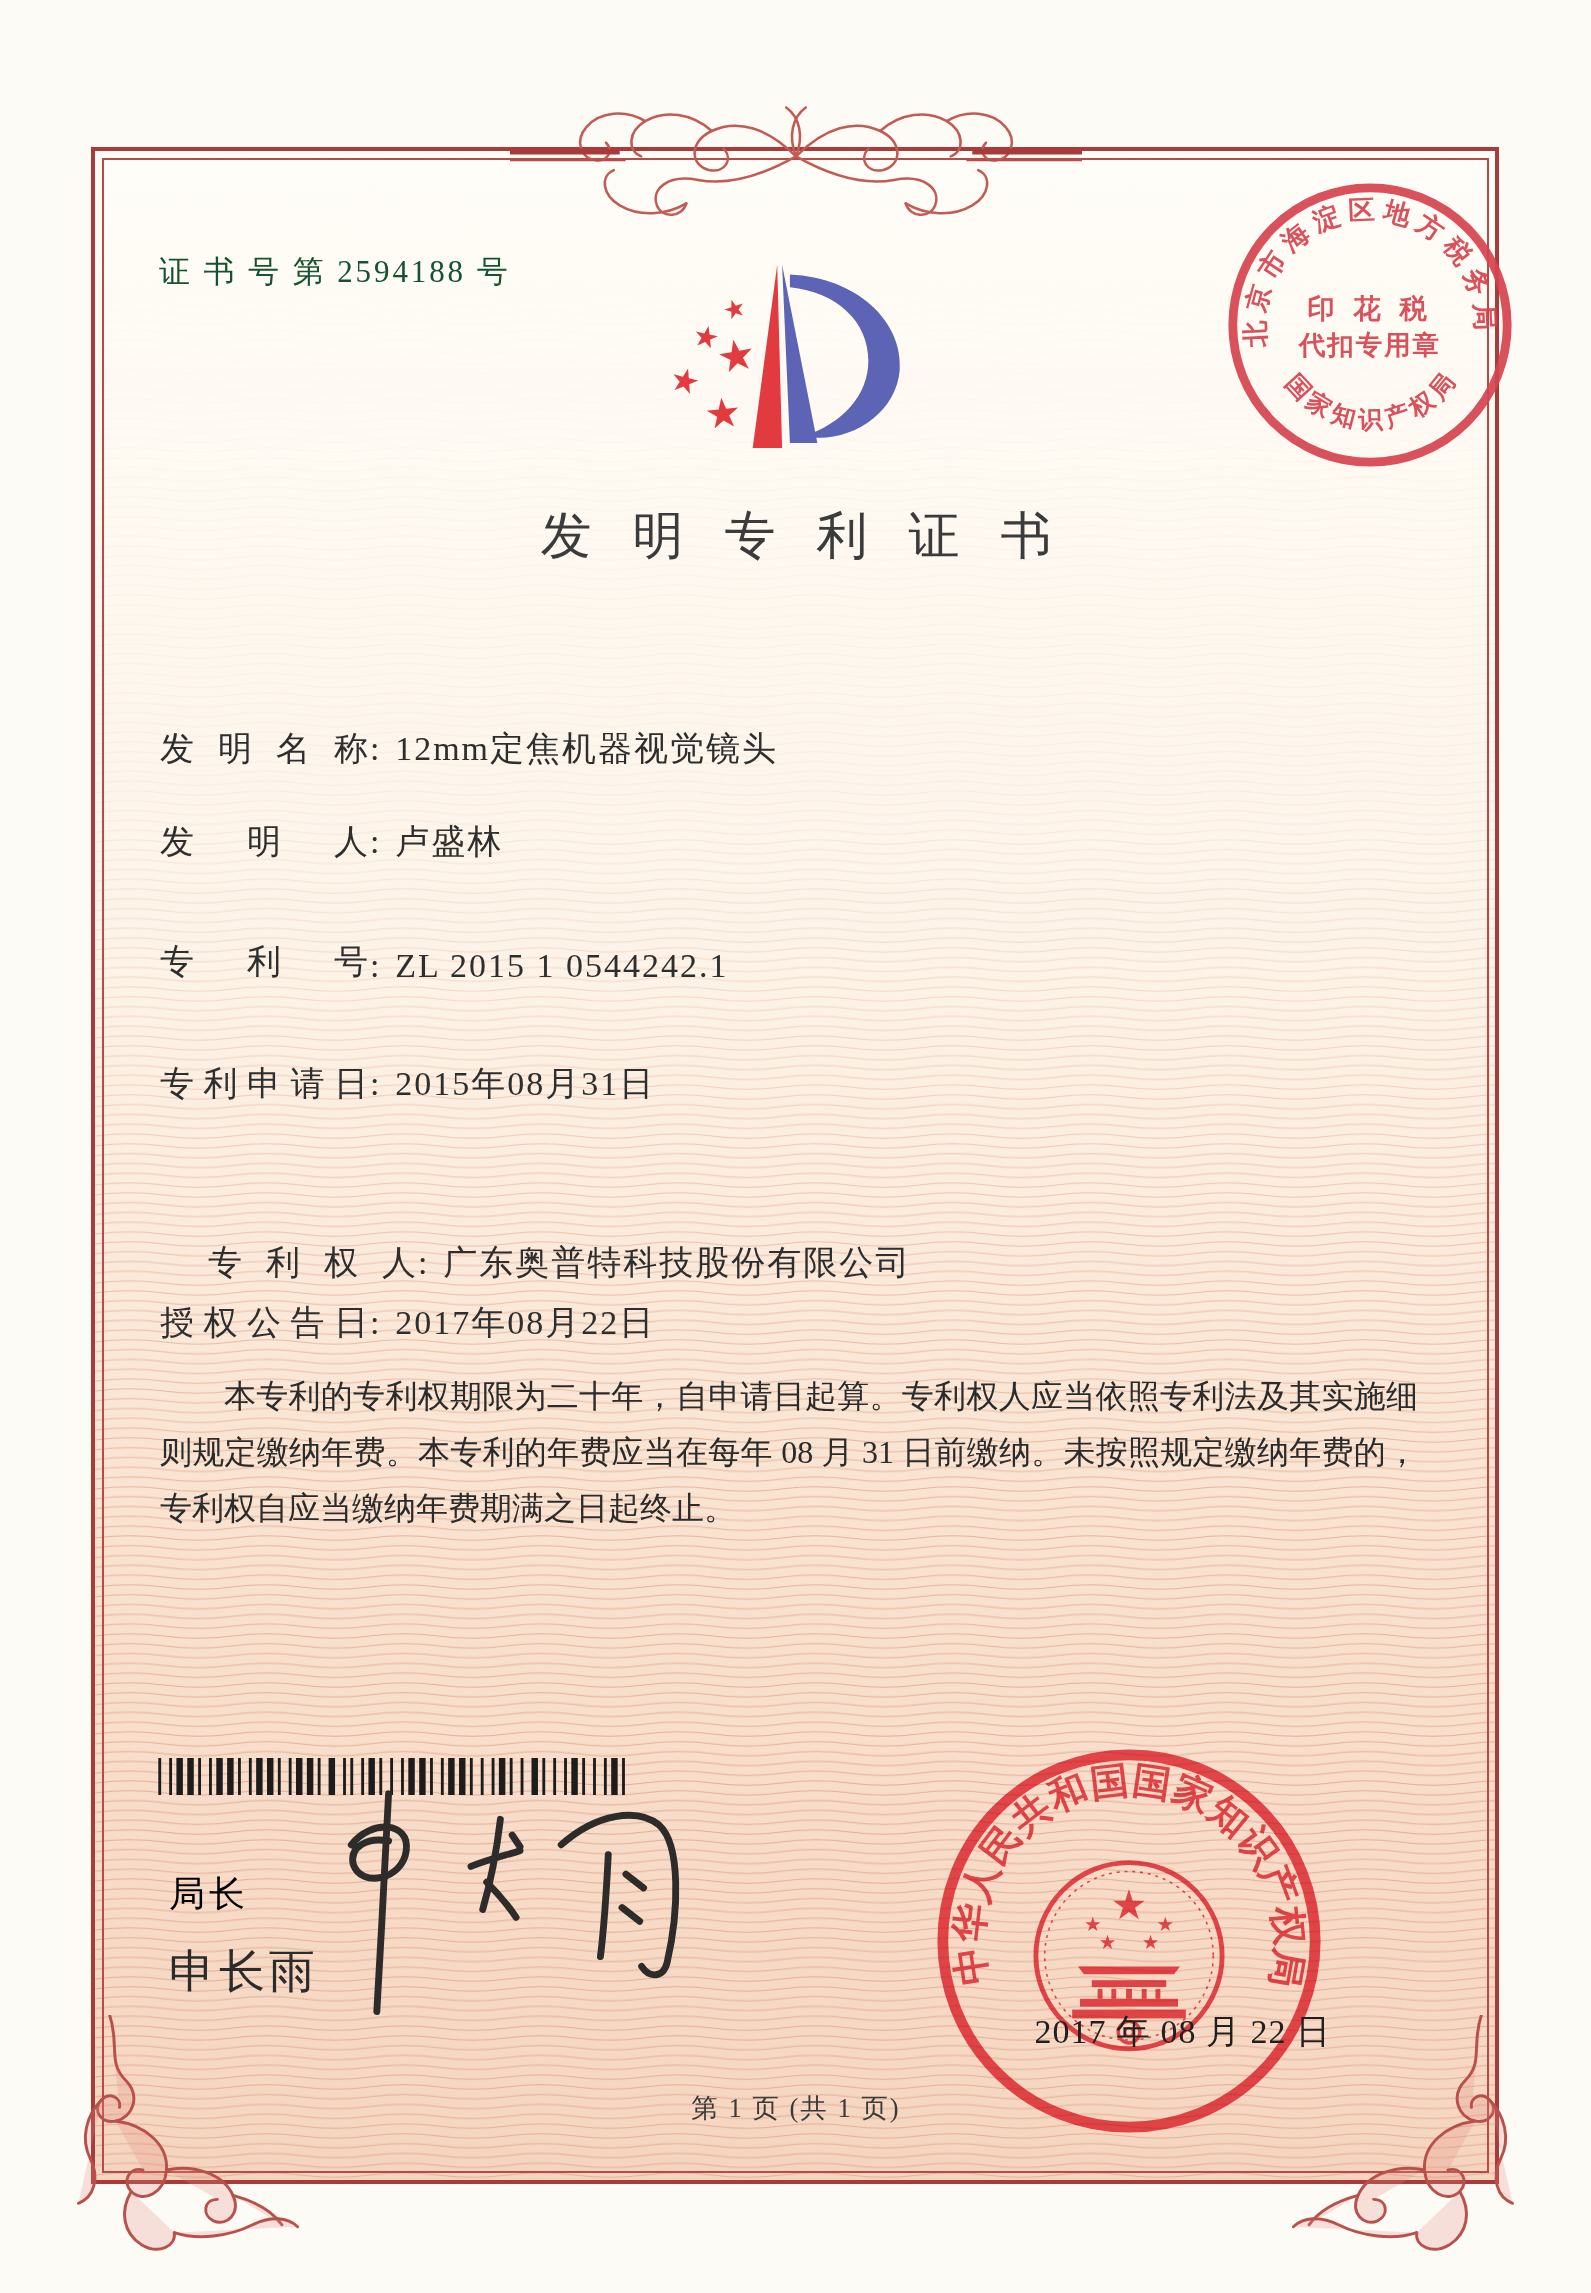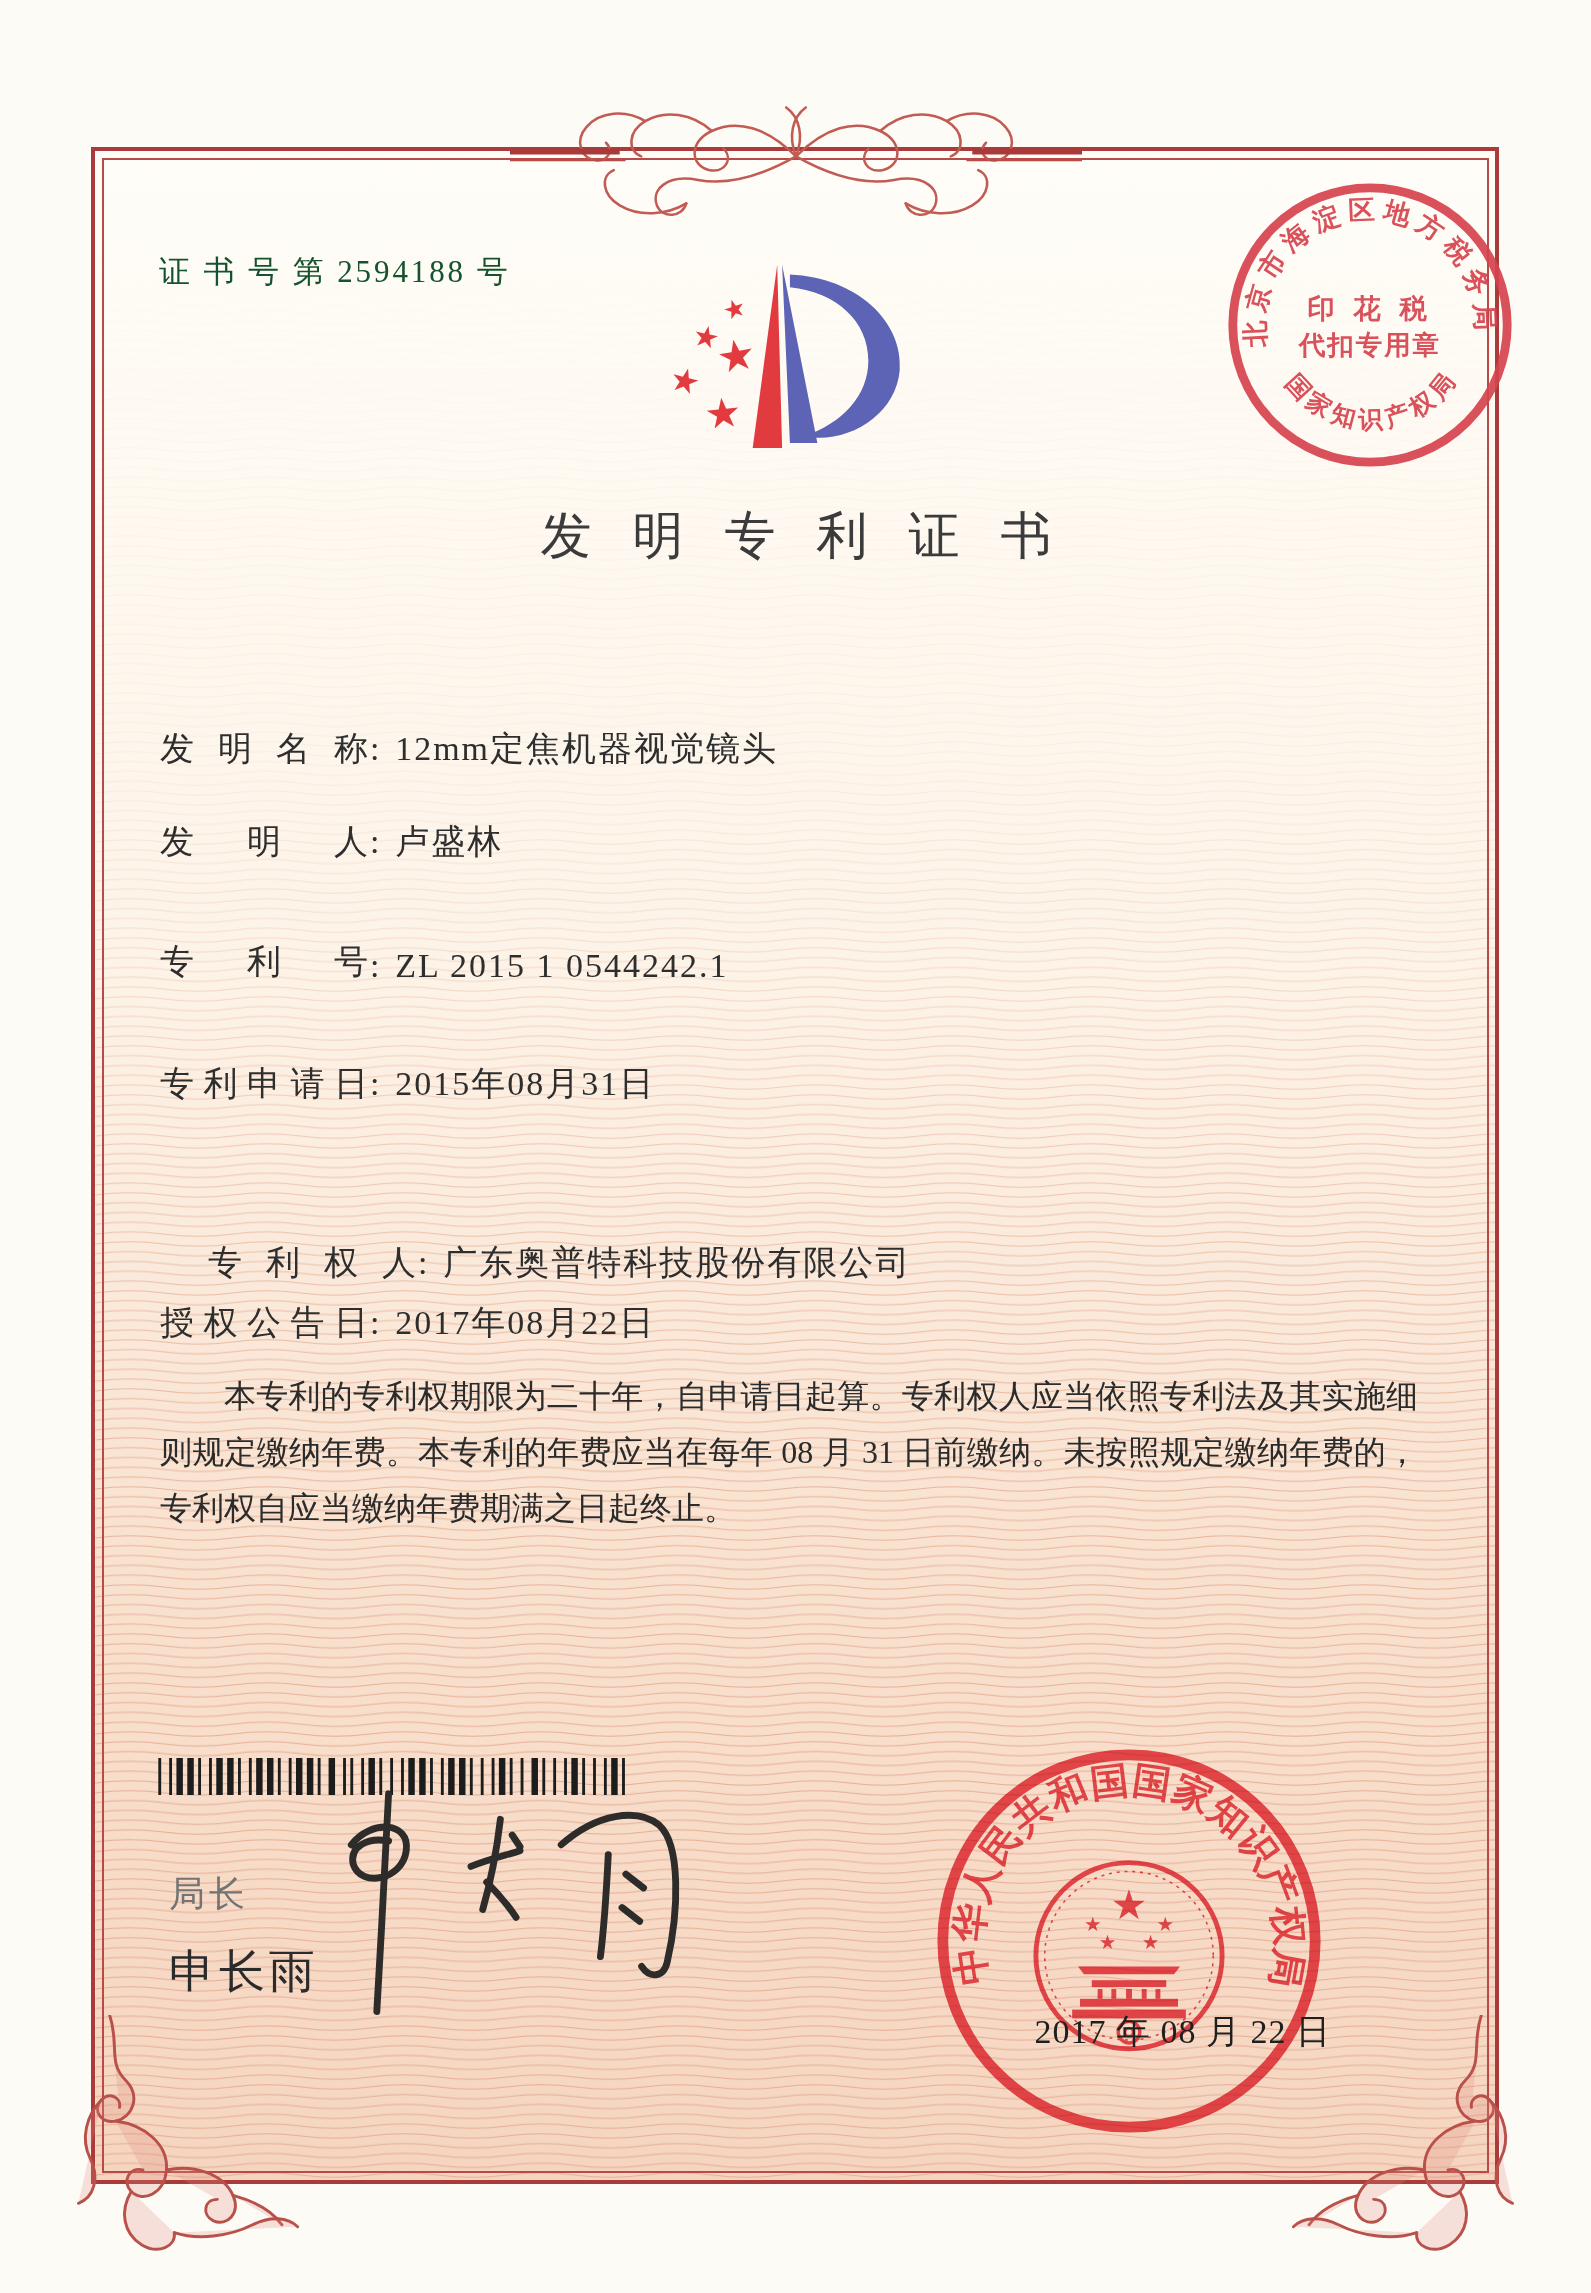--- a/index.html
+++ b/index.html
@@ -35,21 +35,21 @@
   .field-colon{display:inline-block;margin-left:2px;}
   .field-value{display:inline-block;margin-left:15.7px;letter-spacing:2px;}
   .row0{top:698px;margin-top:28px;} .row1{top:819px;} .row2{top:939px;}
   .row3{top:1061px;} .row4{top:1240px;margin-left:48px;} .row5{top:1300px;}
   .body-text{
     position:absolute;left:160px;top:1368px;width:1258px;
     font-size:32px;line-height:56px;text-align:justify;color:#2b2b2b;
   }
   .body-text p{margin:0;text-indent:2em;}
   .barcode{position:absolute;left:157px;top:1758px;}
-  .director-label{position:absolute;left:169px;top:1870px;font-size:36px;letter-spacing:3.9px;color:#737373;}
+  .director-label{position:absolute;left:169px;top:1870px;font-size:36px;letter-spacing:3.9px;color:#000000;}
   .director-name{position:absolute;left:169px;top:1941px;font-size:46px;letter-spacing:3.9px;color:#2b2b2b;font-family:Liberation Mono, monospace;}
   .signature{position:absolute;left:314px;top:1784px;}
   .office-stamp{position:absolute;left:933px;top:1745px;opacity:.93;mix-blend-mode:multiply;}
   .issue-date{position:absolute;left:968px;top:2009px;width:363px;text-align:right;font-size:34px;color:#1f1f1f;letter-spacing:1px;}
   .footer{position:absolute;left:0;top:2090px;width:1592px;text-align:center;font-size:26.5px;color:#3a3a3a;letter-spacing:2px;}
 </style>
 </head>
 <body>
 
 <div class="page">
@@ -279,15 +279,16 @@
       <rect x="142" y="270" width="116" height="9"></rect>
     </g>
     <g stroke="#e8414d" fill="none">
       <circle cx="200" cy="293" r="11" stroke-width="3.5"></circle>
       <circle cx="200" cy="293" r="4" stroke-width="2.5"></circle>
     </g>
   </svg>
 
   <div class="issue-date">2017 年 08 月 22 日</div>
 
+  <div class="footer">第 1 页 (共 1 页)</div>
 
 </div>
 
 
 </body></html>

